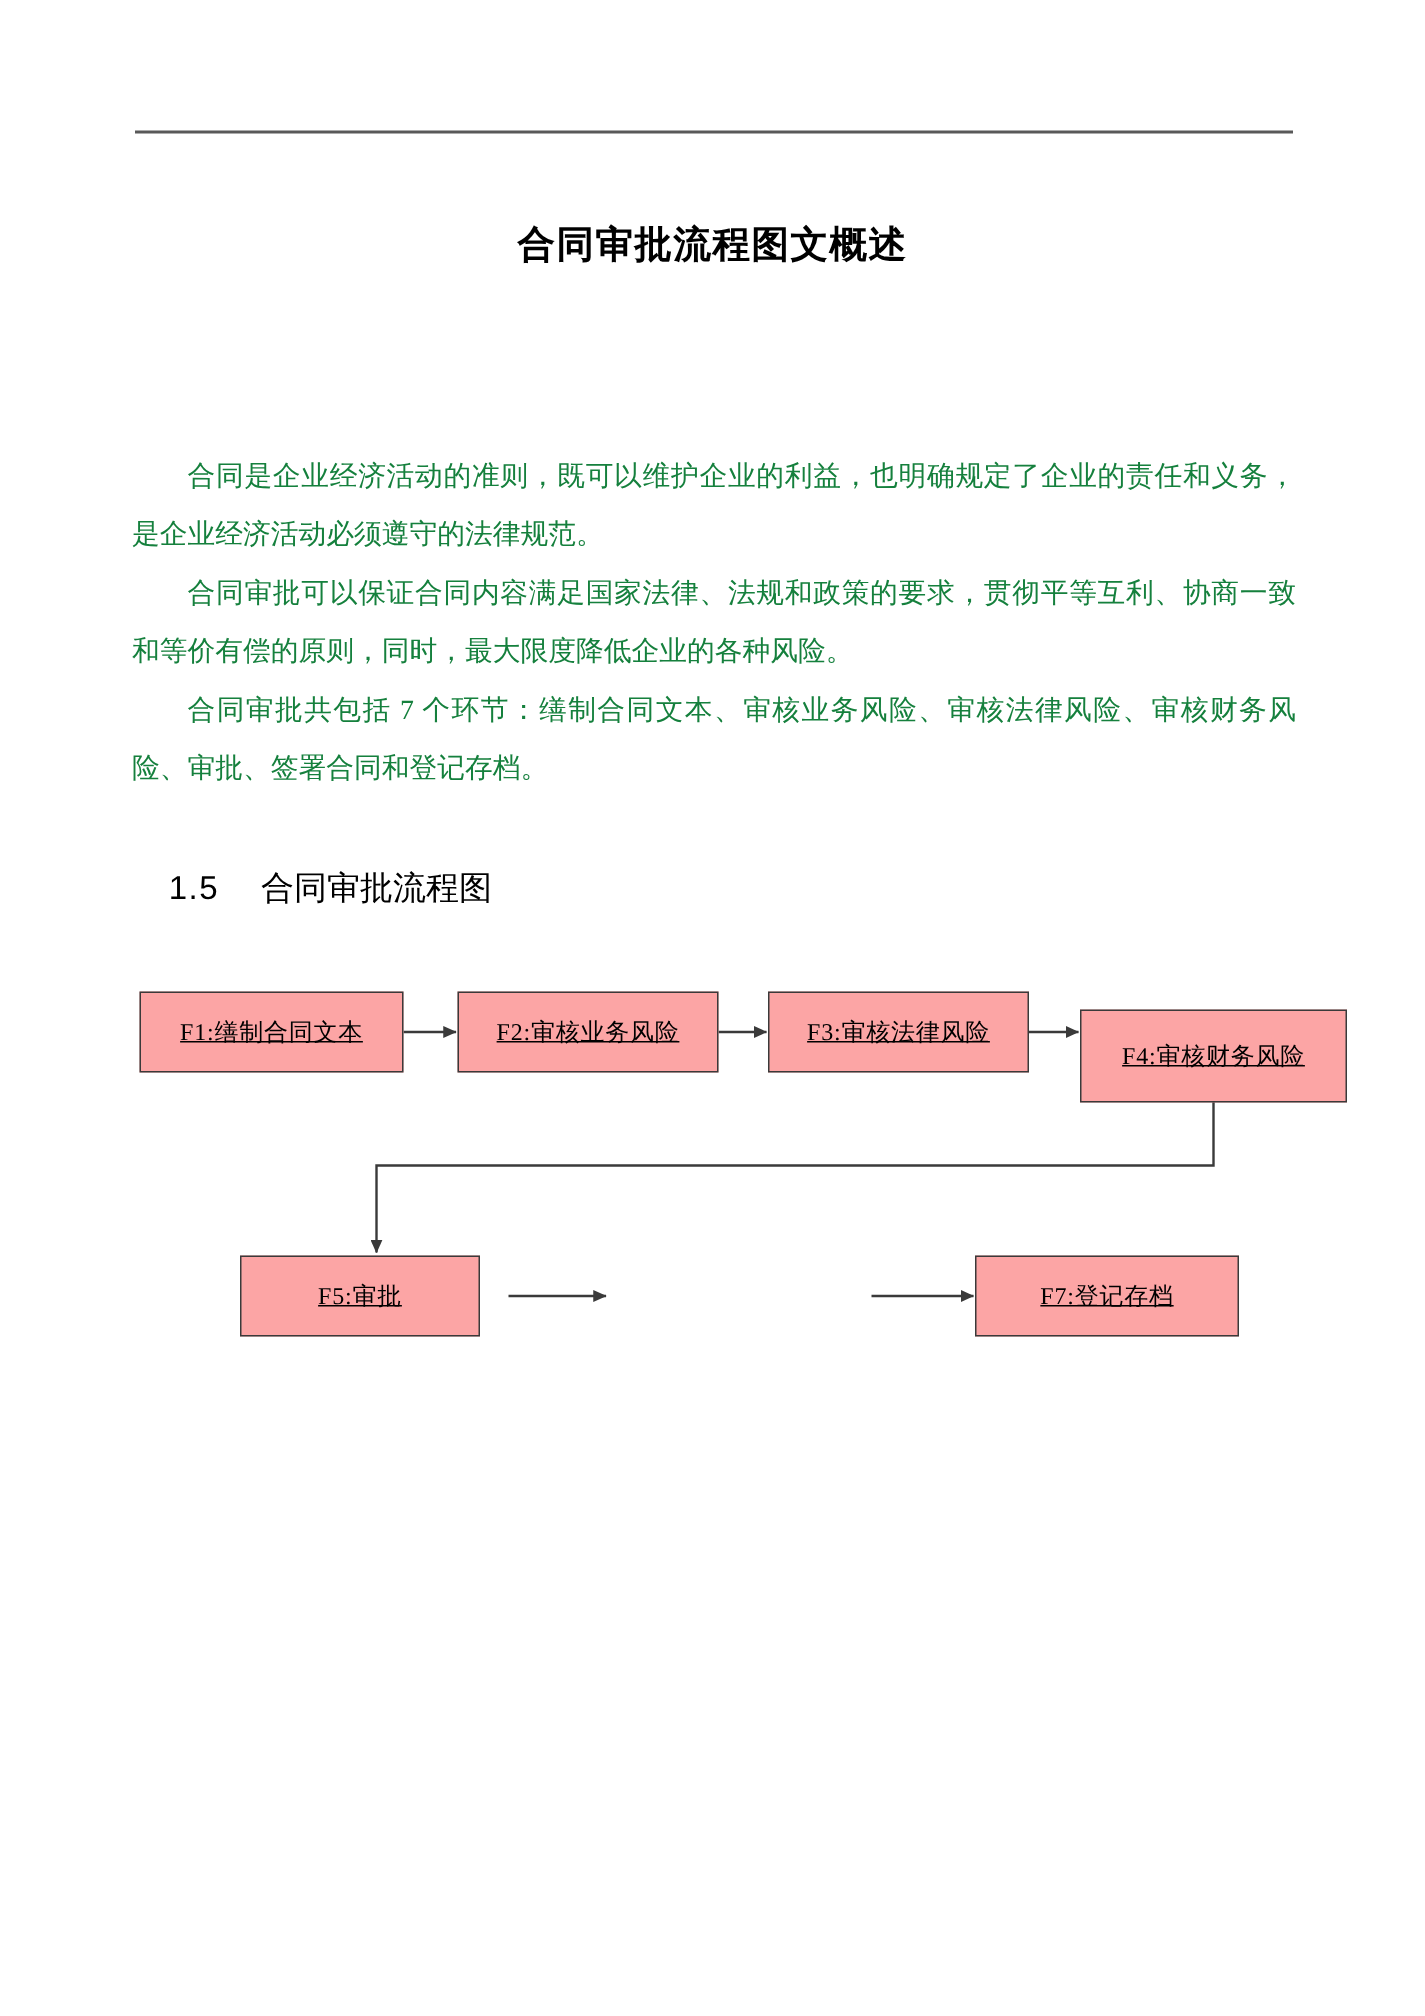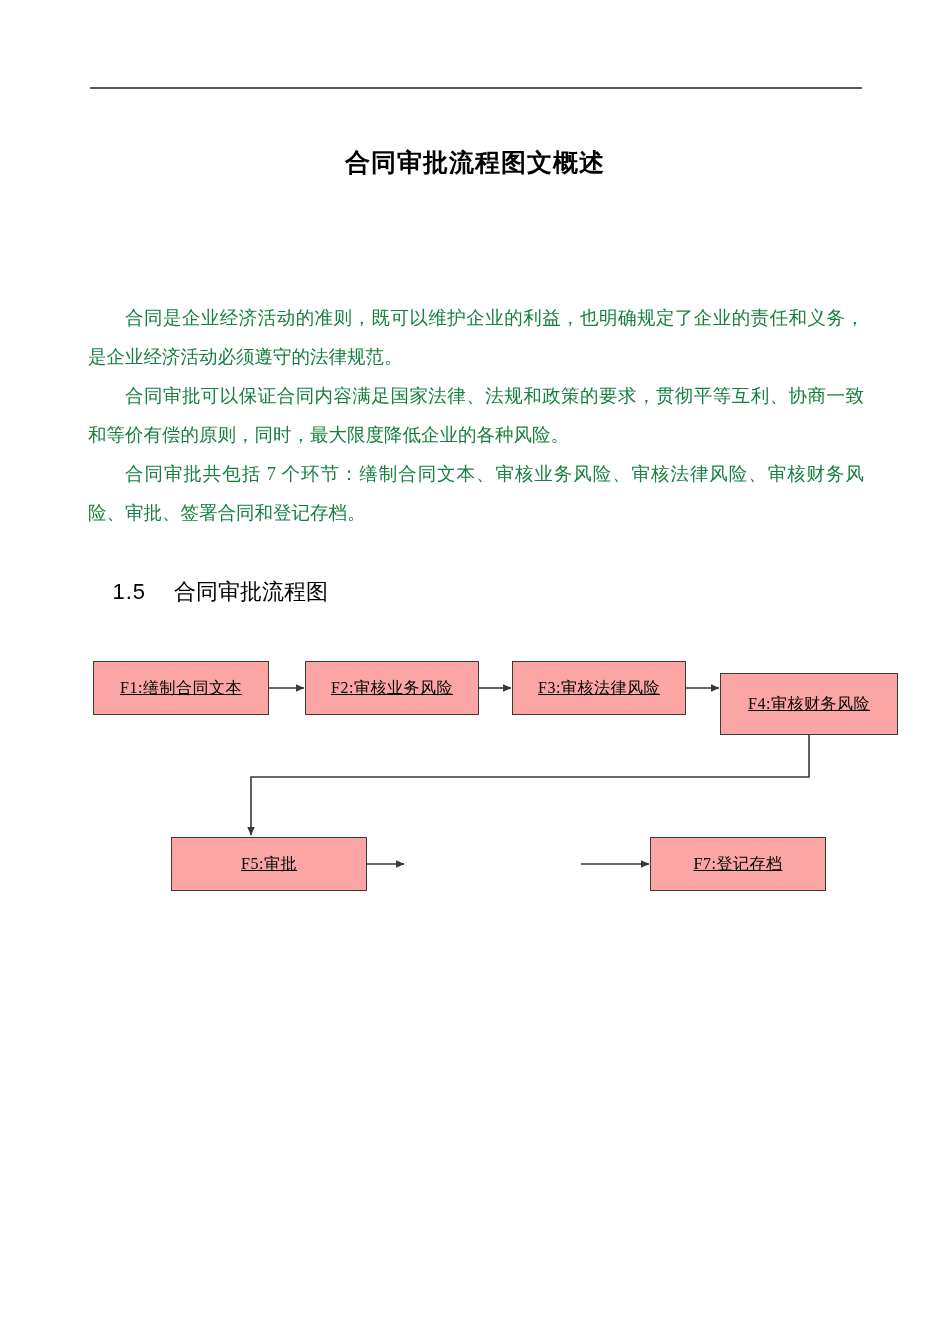--- a/index.html
+++ b/index.html
@@ -104,21 +104,21 @@
     color: #000;
     white-space: nowrap;
     text-decoration: underline;
   }
   
   #node-f1 { left: 93px;  top: 31px; width: 176px; height: 54px; }
   #node-f2 { left: 305px; top: 31px; width: 174px; height: 54px; }
   #node-f3 { left: 512px; top: 31px; width: 174px; height: 54px; }
   #node-f4 { left: 720px; top: 31px; width: 178px; height: 62px; margin-top: 12px; }
   
-  #node-f5 { left: 171px; top: 207px; width: 196px; height: 54px; }
+  #node-f5 { left: 160px; top: 207px; width: 160px; height: 54px; }
   #node-f6 { left: 405px; top: 207px; width: 176px; height: 54px; }
   #node-f7 { left: 650px; top: 207px; width: 176px; height: 54px; }
 </style>
 </head>
 <body>
 
 <div class="page">
 
   <div class="header-rule"></div>
 

